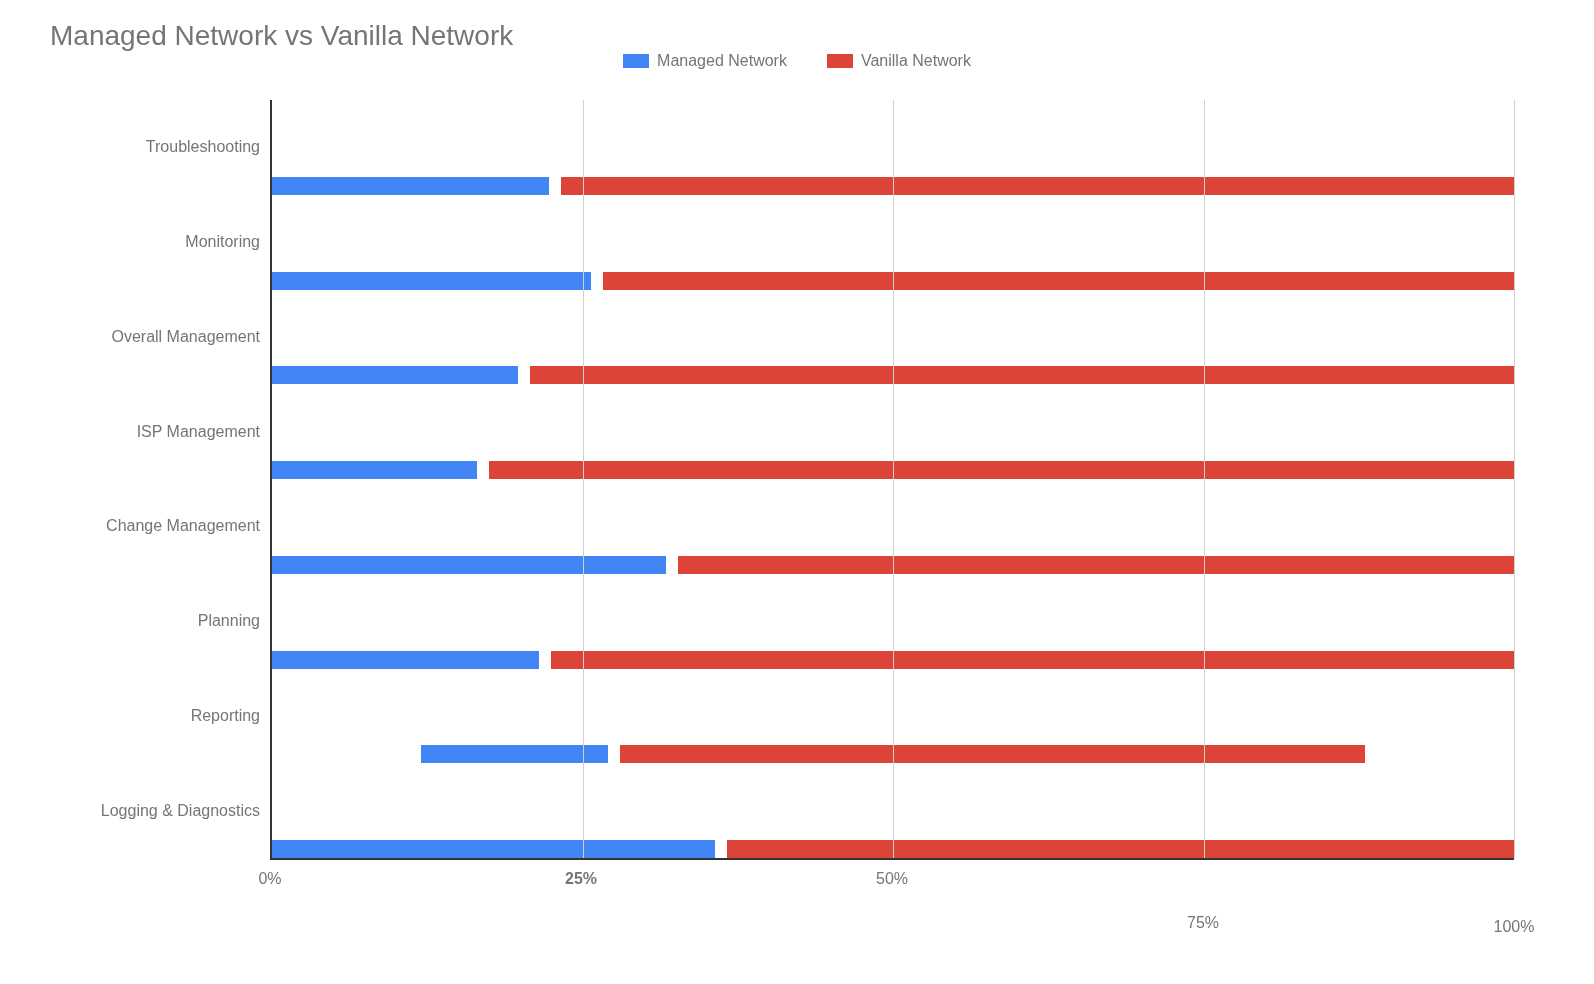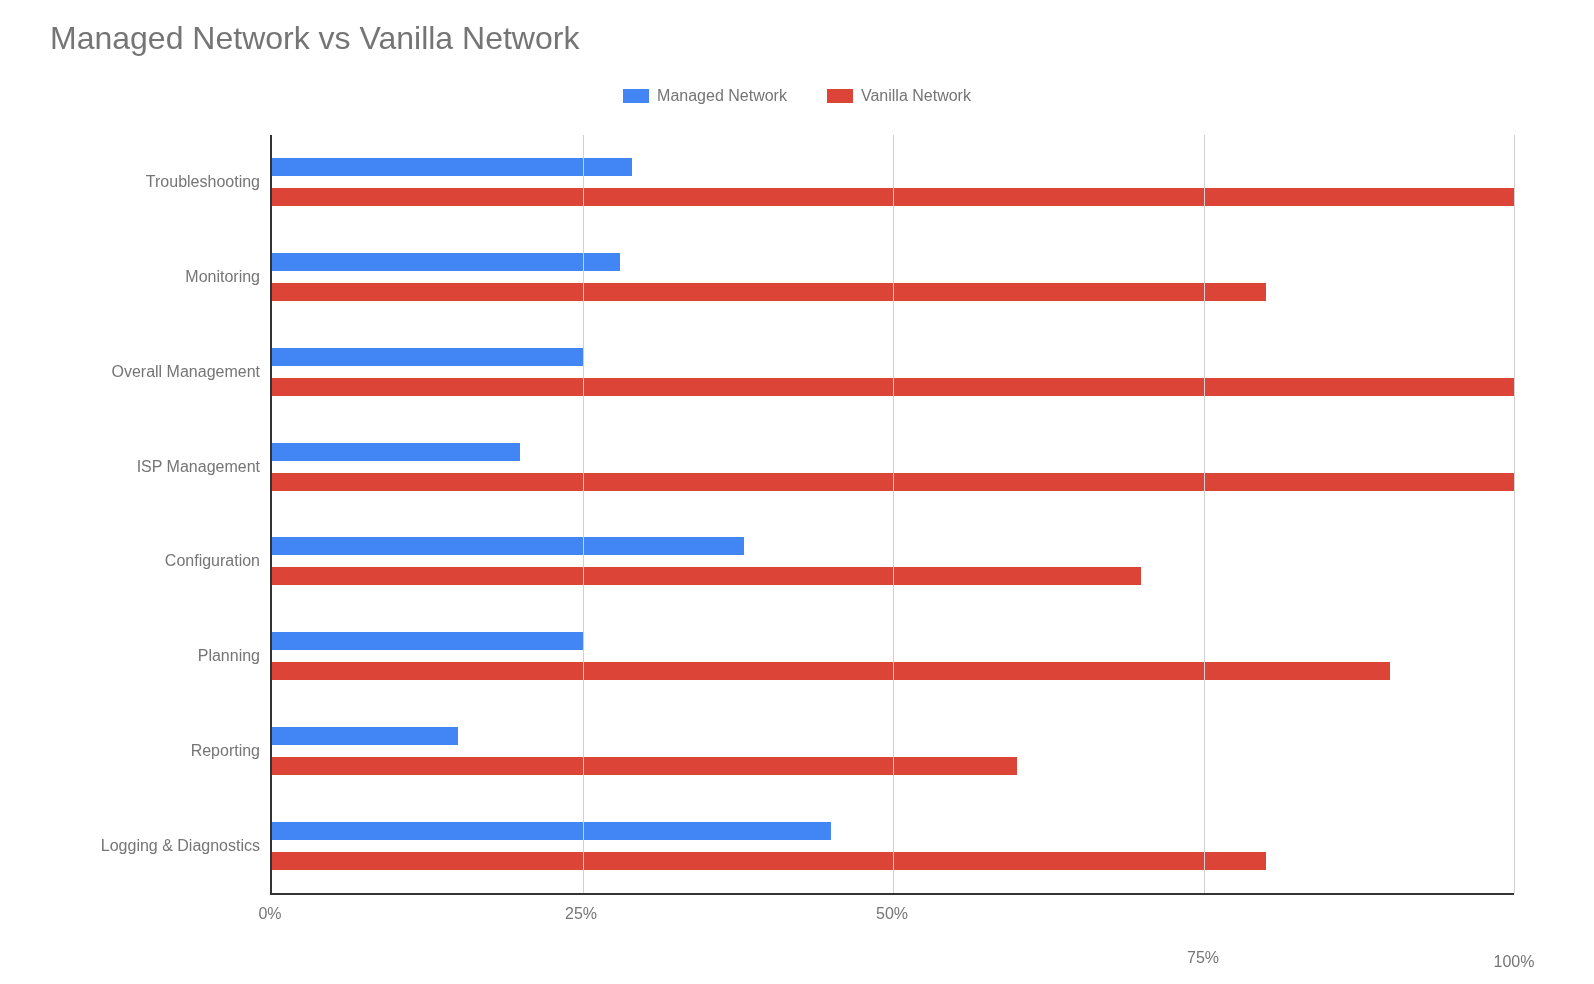--- a/index.html
+++ b/index.html
@@ -4,24 +4,23 @@
 <style>
   * { box-sizing: border-box; margin: 0; padding: 0; }
   body {
     font-family: Arial, Helvetica, sans-serif;
     background: #ffffff;
     width: 1594px;
     height: 984px;
     padding: 20px 40px;
   }
   .title {
-    font-size: 32px;
+    font-size: 28px;
     color: #757575;
     font-weight: 400;
-    margin-bottom: 30px;
     margin-left: 10px;
   }
   .legend {
     display: flex;
     justify-content: center;
     gap: 40px;
     margin-bottom: 30px;
   }
   .legend-item {
     display: flex;
@@ -56,23 +55,23 @@
   .rows {
     position: absolute;
     top: 0; left: 0; right: 0; bottom: 0;
     display: flex;
     flex-direction: column;
   }
   .row {
     flex: 1;
     position: relative;
     display: flex;
-    flex-direction: column;
     justify-content: center;
     gap: 12px;
+    align-items: flex-end;
   }
   .bar {
     height: 18px;
   }
   .ylabel {
     position: absolute;
     right: 100%;
     top: 50%;
     transform: translateY(-50%);
     padding-right: 12px;
@@ -127,23 +126,23 @@
           <div class="ylabel">Overall Management</div>
           <div class="bar" style="background: rgb(66, 133, 244); width: 25%;"></div>
           <div class="bar" style="background: rgb(219, 68, 55); width: 100%;"></div>
         </div>
         <div class="row">
           <div class="ylabel">ISP Management</div>
           <div class="bar" style="background: rgb(66, 133, 244); width: 20%;"></div>
           <div class="bar" style="background: rgb(219, 68, 55); width: 100%;"></div>
         </div>
         <div class="row">
-          <div class="ylabel">Configuration</div>
-          <div class="bar" style="background: rgb(66, 133, 244); width: 38%;"></div>
-          <div class="bar" style="background: rgb(219, 68, 55); width: 70%;"></div>
+          <div class="ylabel">Change Management</div>
+          <div class="bar" style="background: rgb(66, 133, 244); width: 40%;"></div>
+          <div class="bar" style="background: rgb(219, 68, 55); width: 85%;"></div>
         </div>
         <div class="row">
           <div class="ylabel">Planning</div>
           <div class="bar" style="background: rgb(66, 133, 244); width: 25%;"></div>
           <div class="bar" style="background: rgb(219, 68, 55); width: 90%;"></div>
         </div>
         <div class="row">
           <div class="ylabel">Reporting</div>
           <div class="bar" style="background: rgb(66, 133, 244); width: 15%;"></div>
           <div class="bar" style="background: rgb(219, 68, 55); width: 60%;"></div>
@@ -154,18 +153,18 @@
           <div class="bar" style="background: rgb(219, 68, 55); width: 80%;"></div>
         </div>
       </div>
   <div class="gridline" style="left: 25%;"></div>
       <div class="gridline" style="left: 50%;"></div>
       <div class="gridline" style="left: 75%;"></div>
       <div class="gridline" style="left: 100%;"></div>
     </div>
   <div class="xaxis" id="xaxis">
       <div class="xtick" style="left: 0%;">0%</div>
-      <div class="xtick" style="left: 25%;">25%</div>
+      <div class="xtick" style="left: 25%; font-weight: bold;">25%</div>
       <div class="xtick" style="left: 50%;">50%</div>
       <div class="xtick" style="left: 75%; margin-top: 44px;">75%</div>
       <div class="xtick" style="left: 100%; margin-top: 48px;">100%</div>
     </div>
 </div>
 
 </body></html>

